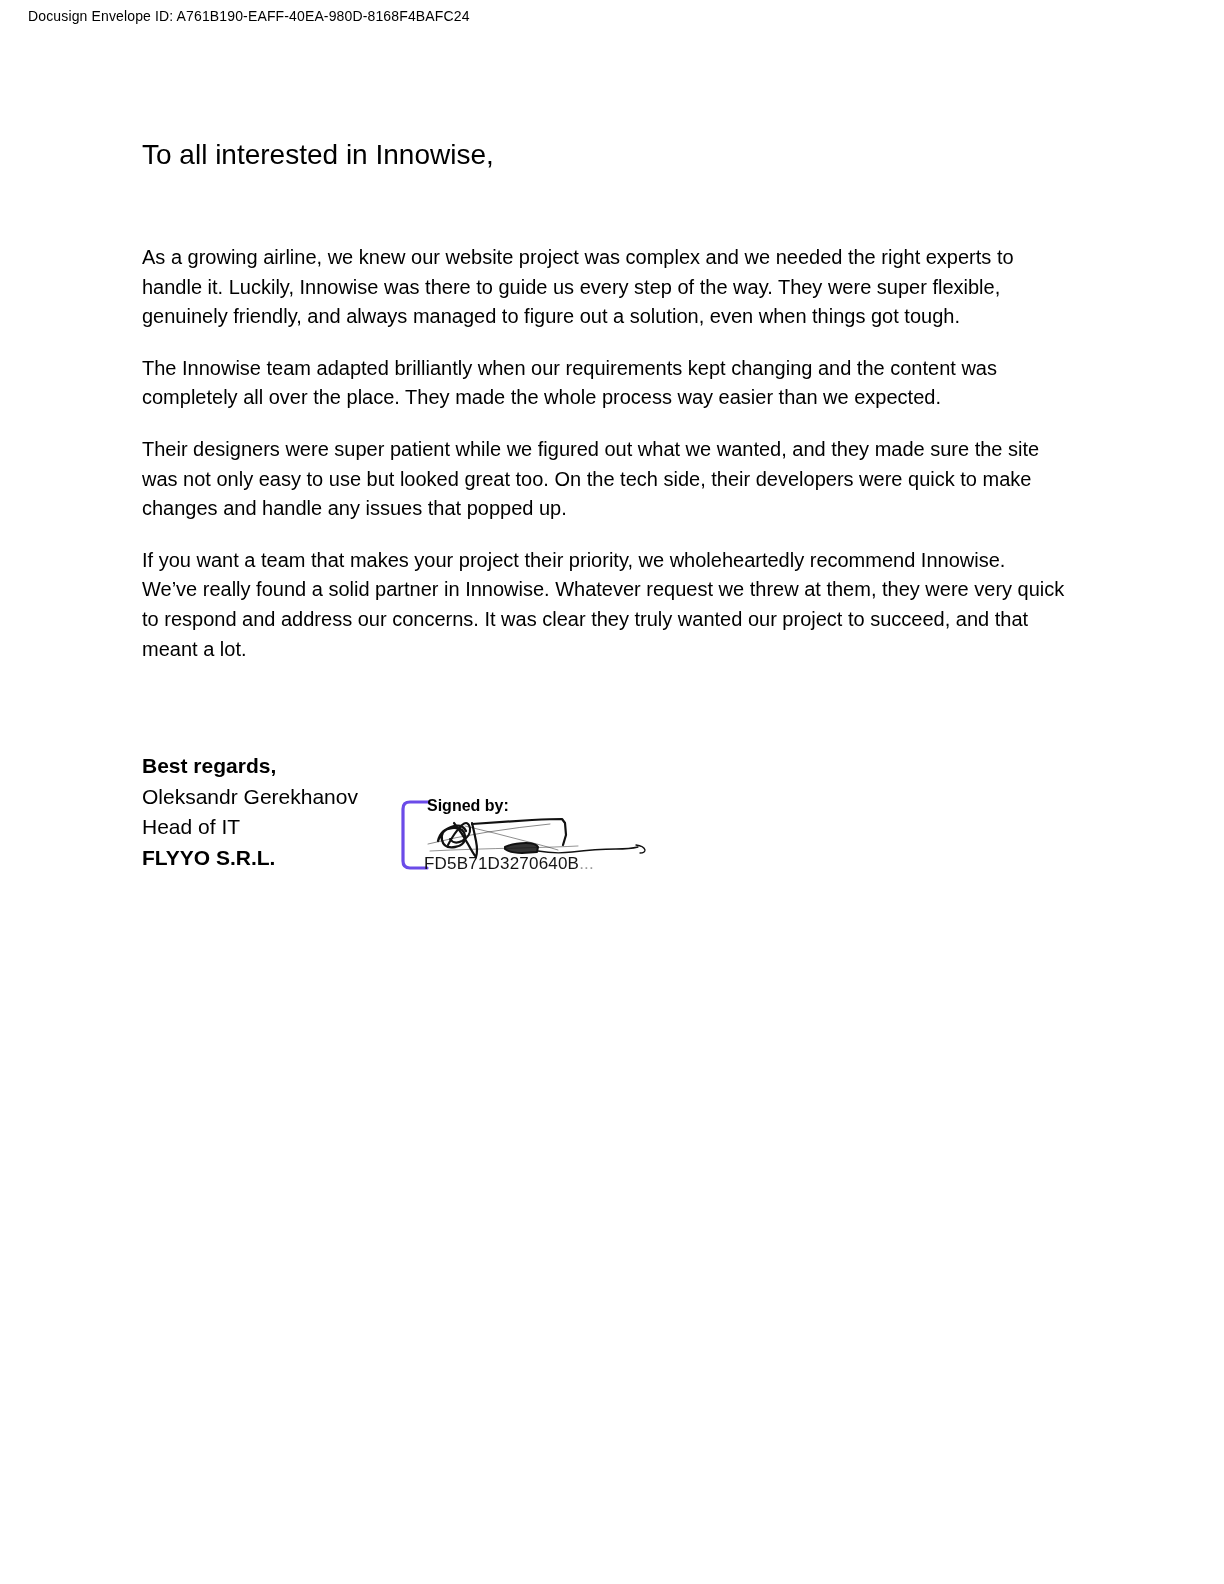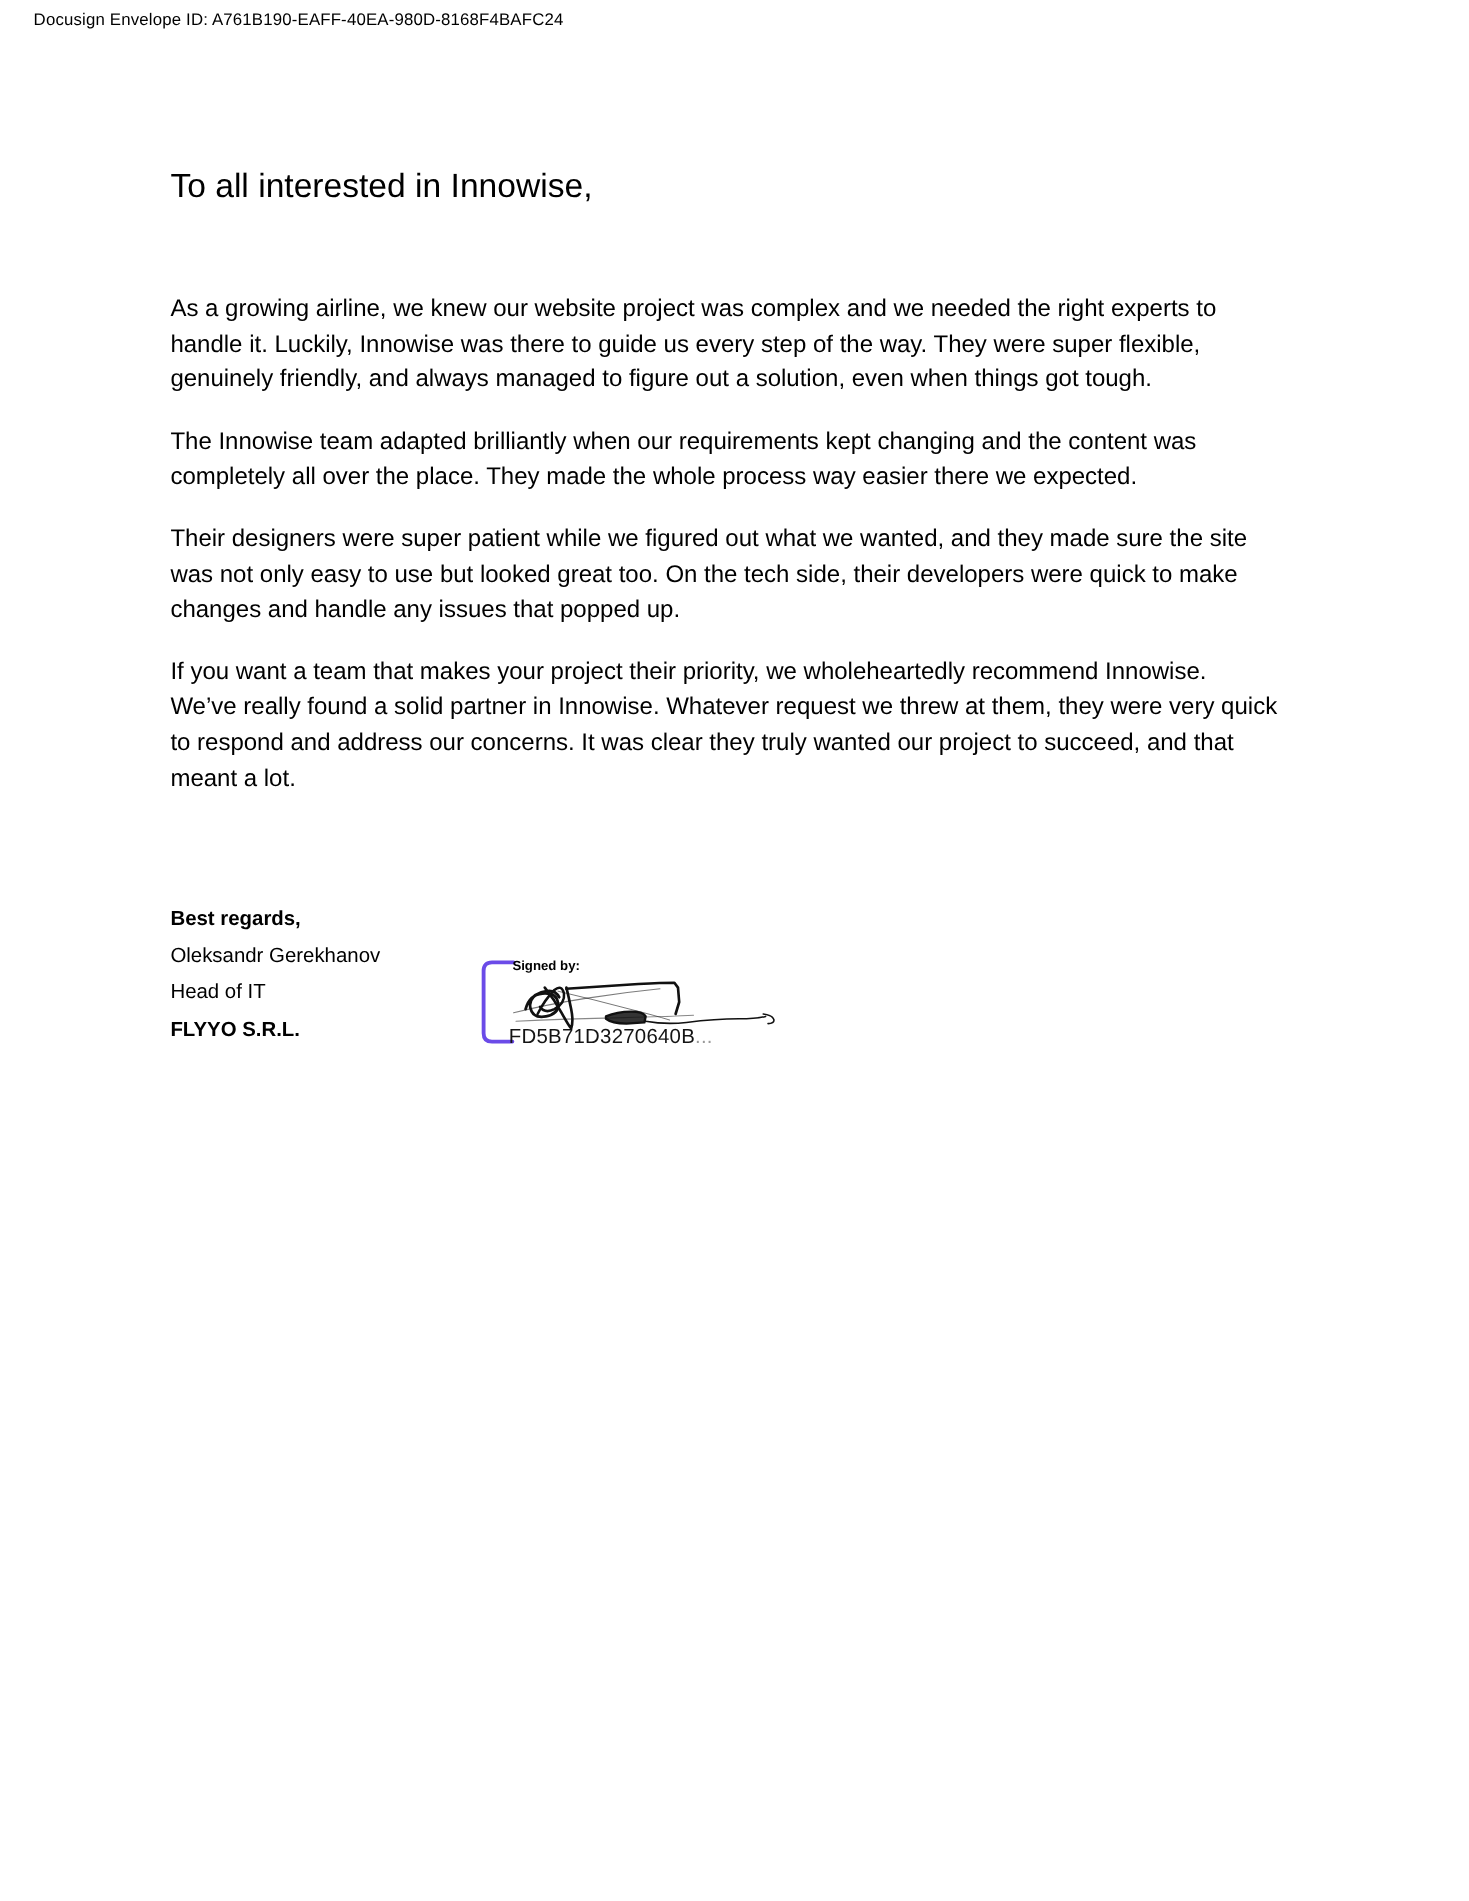--- a/index.html
+++ b/index.html
@@ -51,21 +51,21 @@
   .para.last {
     margin-bottom: 0;
   }
   .closing {
     position: absolute;
     left: 142px;
     top: 751px;
     width: 330px;
   }
   .closing-line {
-    font-size: 17px;
+    font-size: 21px;
     line-height: 30.5px;
     white-space: nowrap;
   }
   .closing-line.bold {
     font-weight: bold;
   }
 
   
   .sig-stamp {
     position: absolute;
@@ -78,21 +78,21 @@
     position: absolute;
     left: 0;
     top: 0;
     width: 30px;
     height: 72px;
   }
   .sig-label {
     position: absolute;
     left: 27px;
     top: 0px;
-    font-size: 11px;
+    font-size: 16px;
     font-weight: bold;
     line-height: 13px;
     white-space: nowrap;
   }
   .sig-id {
     position: absolute;
     left: 24px;
     top: 58px;
     font-size: 17px;
     line-height: 13px;
@@ -117,21 +117,21 @@
 <div class="page">
 
   <div class="envelope-header">Docusign Envelope ID: A761B190-EAFF-40EA-980D-8168F4BAFC24</div>
 
   <div class="letter-body">
 
     <p class="salutation">To all interested in Innowise,</p>
 
     <p class="para first">As a growing airline, we knew our website project was complex and we needed the right experts to handle it. Luckily, Innowise was there to guide us every step of the way. They were super flexible, genuinely friendly, and always managed to figure out a solution, even when things got tough.</p>
 
-    <p class="para">The Innowise team adapted brilliantly when our requirements kept changing and the content was completely all over the place. They made the whole process way easier there we expected.</p>
+    <p class="para">The Innowise team adapted brilliantly when our requirements kept changing and the content was completely all over the place. They made the whole process way easier than we expected.</p>
 
     <p class="para">Their designers were super patient while we figured out what we wanted, and they made sure the site was not only easy to use but looked great too. On the tech side, their developers were quick to make changes and handle any issues that popped up.</p>
 
     <p class="para last">If you want a team that makes your project their priority, we wholeheartedly recommend Innowise.</p>
 
     <p class="para">We’ve really found a solid partner in Innowise. Whatever request we threw at them, they were very quick to respond and address our concerns. It was clear they truly wanted our project to succeed, and that meant a lot.</p>
 
   </div>
 
   <div class="closing">

